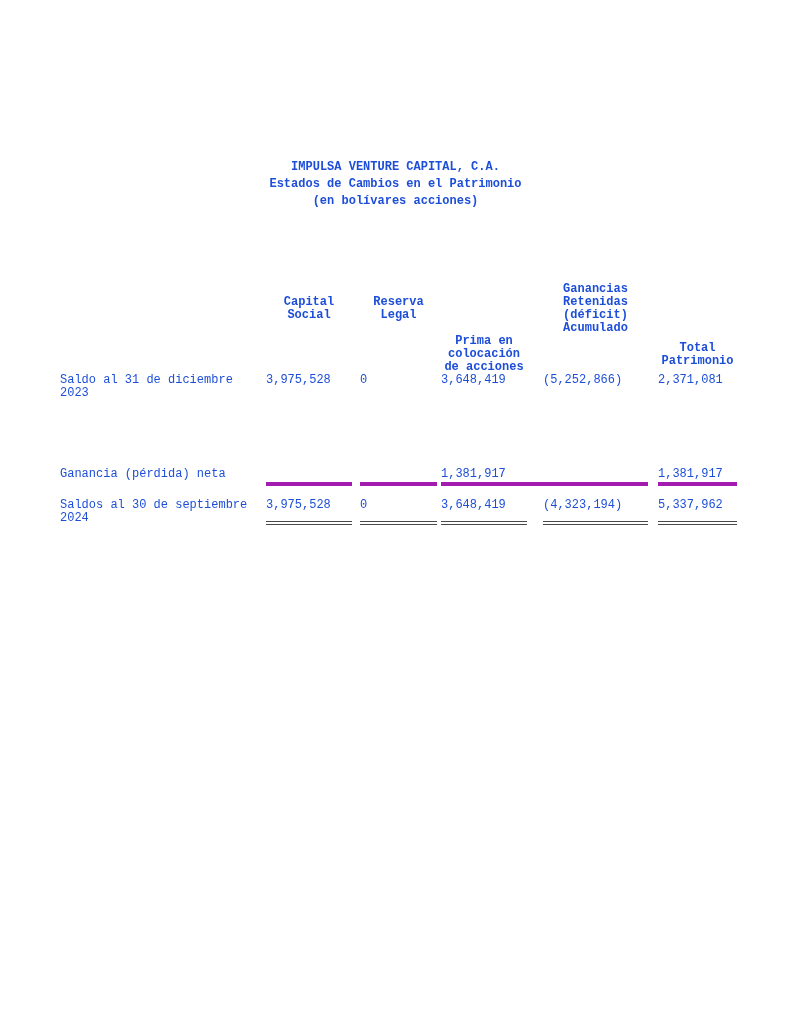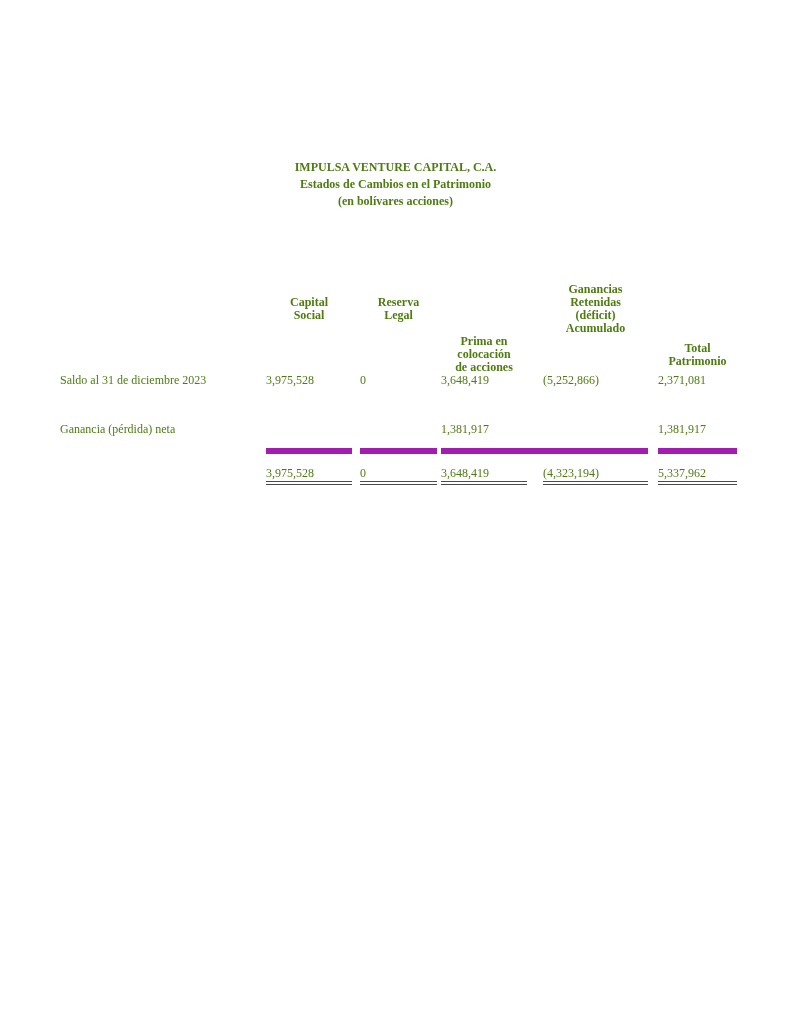--- a/index.html
+++ b/index.html
@@ -1,22 +1,22 @@
 <!DOCTYPE html>
 <html><head>
 <meta charset="utf-8">
 <style>
   html,body{margin:0;padding:0;background:#ffffff;}
   .page{
     position:relative;
     width:791px;height:1024px;
     background:#ffffff;
     overflow:hidden;
-    font-family:Liberation Serif, serif;
-    color:#4d7c0f;
+    font-family:Liberation Mono, monospace;
+    color:#1d4ed8;
   }
   .title-block{
     position:absolute;top:159px;left:0;width:100%;
     text-align:center;font-weight:bold;font-size:12px;line-height:17px;
   }
   .fin-table{position:absolute;left:60px;top:283px;width:677px;}
   .grid{
     display:grid;
     grid-template-columns:206px 86px 8px 77px 4px 86px 16px 105px 10px 79px;
   }
@@ -28,23 +28,23 @@
   .c1{grid-column:2}
   .c2{grid-column:4}
   .c3{grid-column:6}
   .c4{grid-column:8}
   .c5{grid-column:10}
   .merged{grid-column:6 / 9}
   .lbl{grid-column:1;font-size:12px;}
   .val{font-size:12px;text-align:left;padding-right:3px;}
   .val.paren{padding-right:1px;}
   .row-1{line-height:13px;}
-  .row-2{margin-top:36px;line-height:13px;}
+  .row-2{margin-top:68px;line-height:13px;}
   .row-3{margin-top:13px;line-height:13px;}
-  .uline{border-bottom:6px solid #a21caf;padding-bottom:12px;}
+  .uline{border-bottom:4px solid #a21caf;padding-bottom:1px;}
   .dline{border-bottom:4px double #4a4a4a;padding-bottom:1px;}
 </style>
 </head>
 <body>
 
 <div class="page">
 
   <div class="title-block">
     <div>IMPULSA VENTURE CAPITAL, C.A.</div>
     <div>Estados de Cambios en el Patrimonio</div>
@@ -80,20 +80,21 @@
 
     <div class="grid row-2">
       <div class="lbl">Ganancia (pérdida) neta</div>
       <div class="val c1 uline"></div>
       <div class="val c2 uline"></div>
       <div class="val merged uline">1,381,917</div>
       <div class="val c5 uline">1,381,917</div>
     </div>
 
     <div class="grid row-3">
+      <div class="lbl">Saldos al 30 de septiembre 2024</div>
       <div class="val c1 dline">3,975,528</div>
       <div class="val c2 dline">0</div>
       <div class="val c3 dline">3,648,419</div>
       <div class="val c4 dline paren">(4,323,194)</div>
       <div class="val c5 dline">5,337,962</div>
     </div>
 
   </div>
 </div>
 

